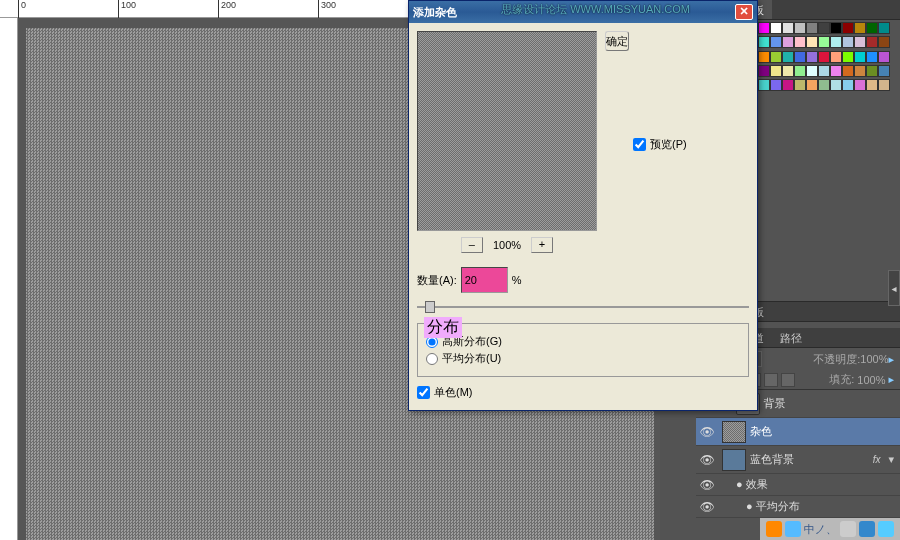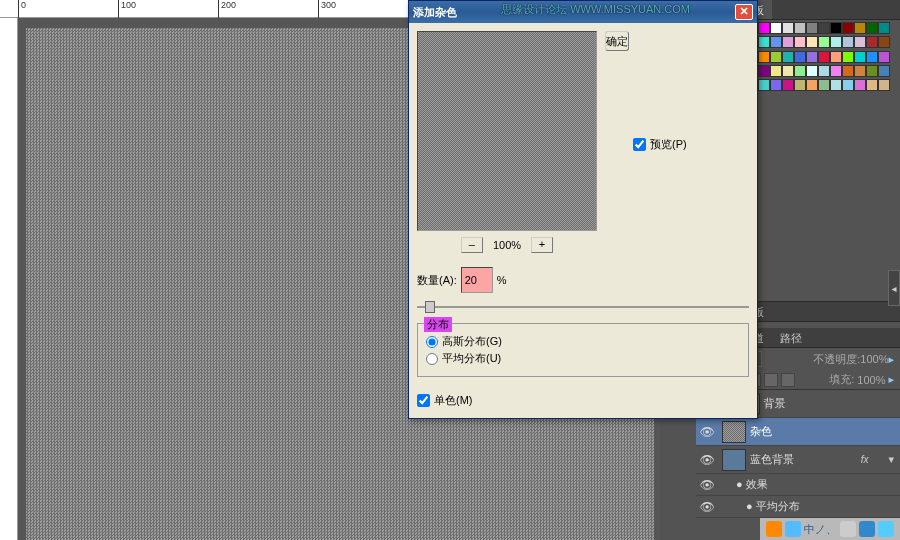--- a/index.html
+++ b/index.html
@@ -18,26 +18,26 @@
 .preview-col{display:flex;flex-direction:column;align-items:center}
 .preview-box{width:180px;height:200px;border:1px inset #999;background:#888}
 .preview-box .noise{background-size:2px 2px}
 .zoom-row{display:flex;align-items:center;gap:10px;margin-top:6px}
 .zoom-btn{width:22px;height:16px;border:1px outset #ccc;background:#ece9d8;text-align:center;cursor:pointer;line-height:12px}
 .btn-col{display:flex;flex-direction:row;gap:4px;width:110px}
 .ps-btn{height:20px;border:1px outset #ccc;background:#ece9d8;border-radius:3px;text-align:center;line-height:18px;cursor:pointer}
 .chk{display:flex;align-items:center;gap:4px;margin-top:4px}
 .chk input{width:13px;height:13px}
 .amount-row{display:flex;align-items:center;gap:4px;margin:6px 8px}
-.amount-row input[type=text]{width:32px;height:18px;border:1px inset #999;padding:12px 3px;background:#fca5a5}
+.amount-row input[type=text]{width:47px;height:18px;border:1px inset #999;padding:12px 3px;background:#ec4899}
 .slider{margin:0 8px 8px;height:16px;position:relative}
 .slider-track{position:absolute;top:7px;left:0;right:0;height:2px;background:#999}
 .slider-thumb{position:absolute;top:2px;left:8px;width:10px;height:12px;background:#ccc;border:1px solid #666}
 .fieldset{margin:4px 8px 8px;border:1px solid #999;padding:8px;position:relative}
-.legend{position:absolute;top:-7px;left:6px;background:#d946ef;padding:0 3px;font-size:11px}
+.legend{position:absolute;top:-7px;left:6px;background:#f0abfc;padding:0 3px;font-size:16px}
 .radio-row{display:flex;align-items:center;gap:4px;margin:2px 0}
 .radio-row input{width:12px;height:12px}
 .panels{position:absolute;top:0;right:0;width:204px;height:540px;background:#535353;display:flex;flex-direction:column}
 .panel-tabs{height:20px;background:#3f3f3f;display:flex;border-bottom:1px solid #2a2a2a}
 .tab{padding:3px 8px;color:#ccc;font-size:11px;cursor:pointer}
 .tab.active{background:#535353;color:#fff}
 .swatches{padding:2px;display:flex;flex-wrap:wrap;gap:0;background:#535353;height:90px;overflow:hidden}
 .sw{width:12px;height:12px;border:1px solid #333;cursor:pointer}
 .panel-gap{flex:1;min-height:10px}
 .adj-panel{border-top:1px solid #2a2a2a}
@@ -46,21 +46,21 @@
 .opct{margin-left:auto}
 .lock-row{height:20px;background:#535353;display:flex;align-items:center;padding:0 6px;gap:3px;color:#aaa;font-size:10px;border-bottom:1px solid #333}
 .lock-icon{width:14px;height:14px;background:#666;border:1px solid #444}
 .layers-list{background:#535353;min-height:150px}
 .layer{height:28px;display:flex;align-items:center;border-bottom:1px solid #444;color:#ddd;font-size:11px}
 .layer.sel{background:#5a7aa8;color:#fff}
 .eye{width:22px;text-align:center;color:#ddd;font-size:12px}
 .thumb{width:24px;height:22px;background:#888;border:1px solid #333;margin:0 4px}
 .thumb.folder{background:#666;border-radius:2px}
 .thumb.blue{background:#5a7a9a}
-.fx{margin-left:auto;margin-right:20px;font-style:italic;color:#ccc;font-size:10px}
+.fx{margin-left:auto;margin-right:8px;font-style:italic;color:#ccc;font-size:10px}
 .sub{padding-left:38px;height:22px;font-size:10px}
 .watermark{position:absolute;top:2px;right:210px;color:#5ab;font-size:11px;z-index:20;text-shadow:0 0 2px #000}
 .taskbar{position:absolute;bottom:0;right:0;height:22px;display:flex;align-items:center;gap:3px;padding:0 6px;background:rgba(230,230,230,.7)}
 .tbi{width:16px;height:16px;border-radius:3px}
 .scroll-toggle{position:absolute;right:0;top:50%;width:12px;height:36px;background:#444;color:#ccc;border:1px solid #666;font-size:10px;line-height:36px;text-align:center}
 </style>
 </head>
 <body>
 
 <div class="ruler-h">
@@ -119,21 +119,21 @@
     <div class="legend">分布</div>
     <label class="radio-row">
       <input type="radio" name="dist" checked="" style="">
       <span>高斯分布(G)</span>
     </label>
     <label class="radio-row">
       <input type="radio" name="dist" style="">
       <span>平均分布(U)</span>
     </label>
   </div>
-  <label class="chk" style="margin:16px 8px 10px">
+  <label class="chk" style="margin:8px 8px 10px">
     <input type="checkbox" checked="" style="">
     <span>单色(M)</span>
   </label>
 </div>
 
 <div class="panels">
   <div class="panel-tabs">
     <div class="tab">颜色</div>
     <div class="tab active">色板</div>
   </div>

